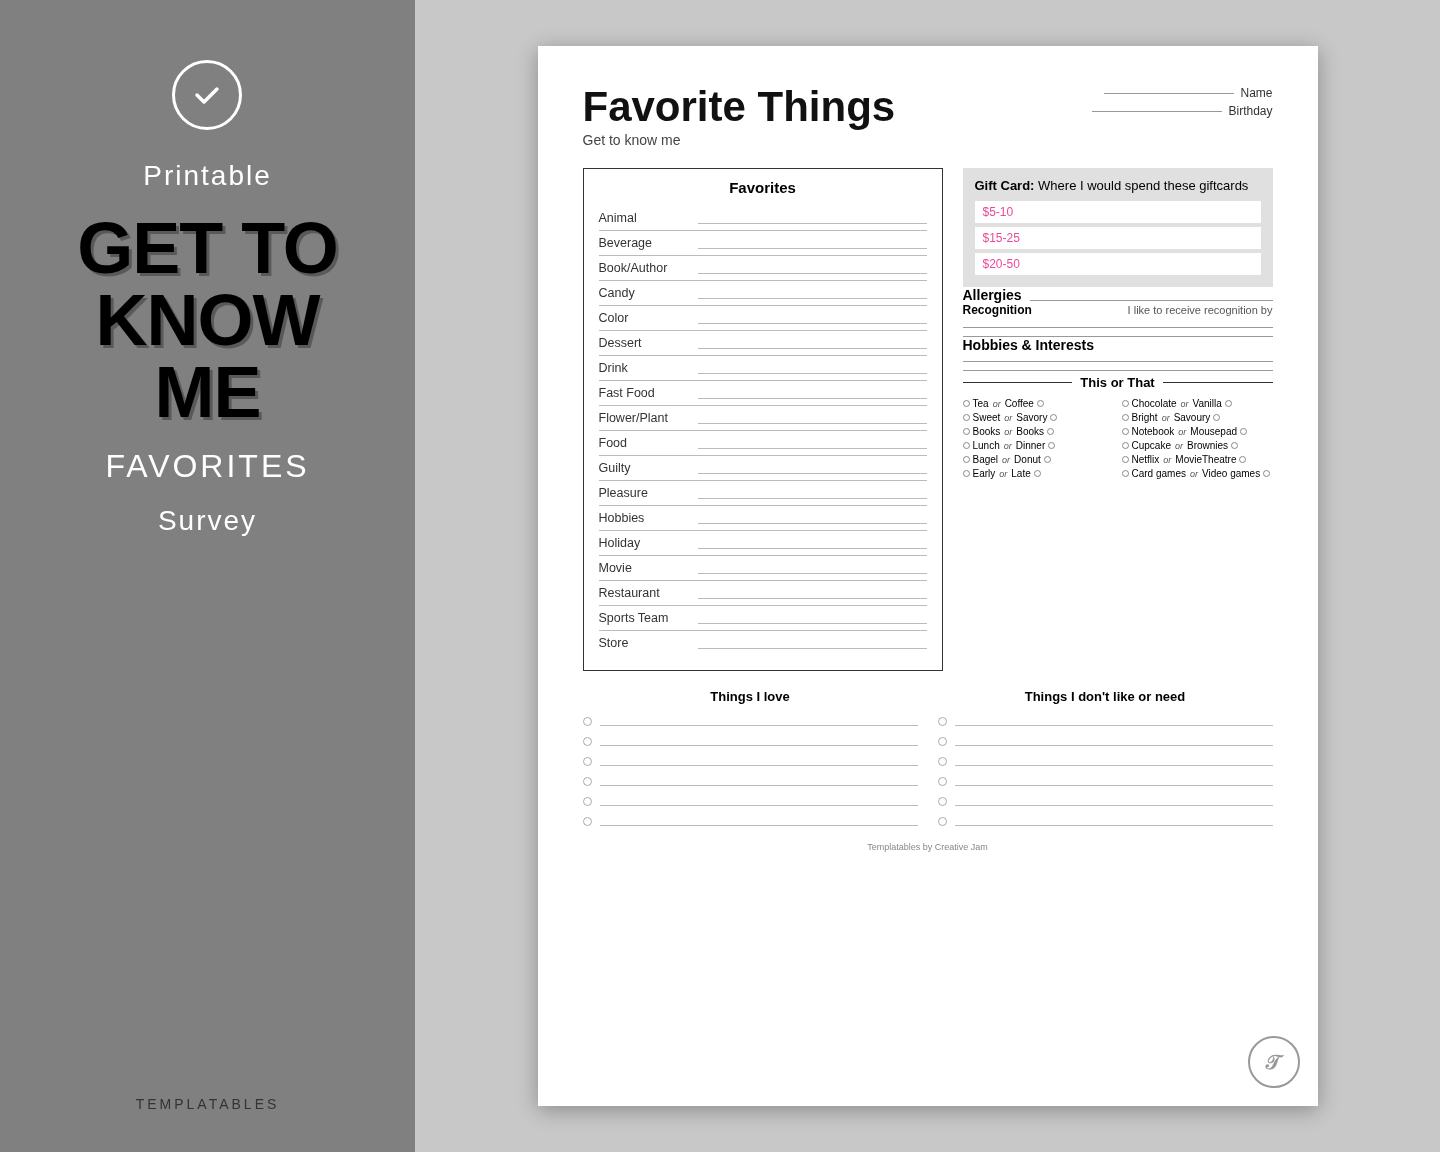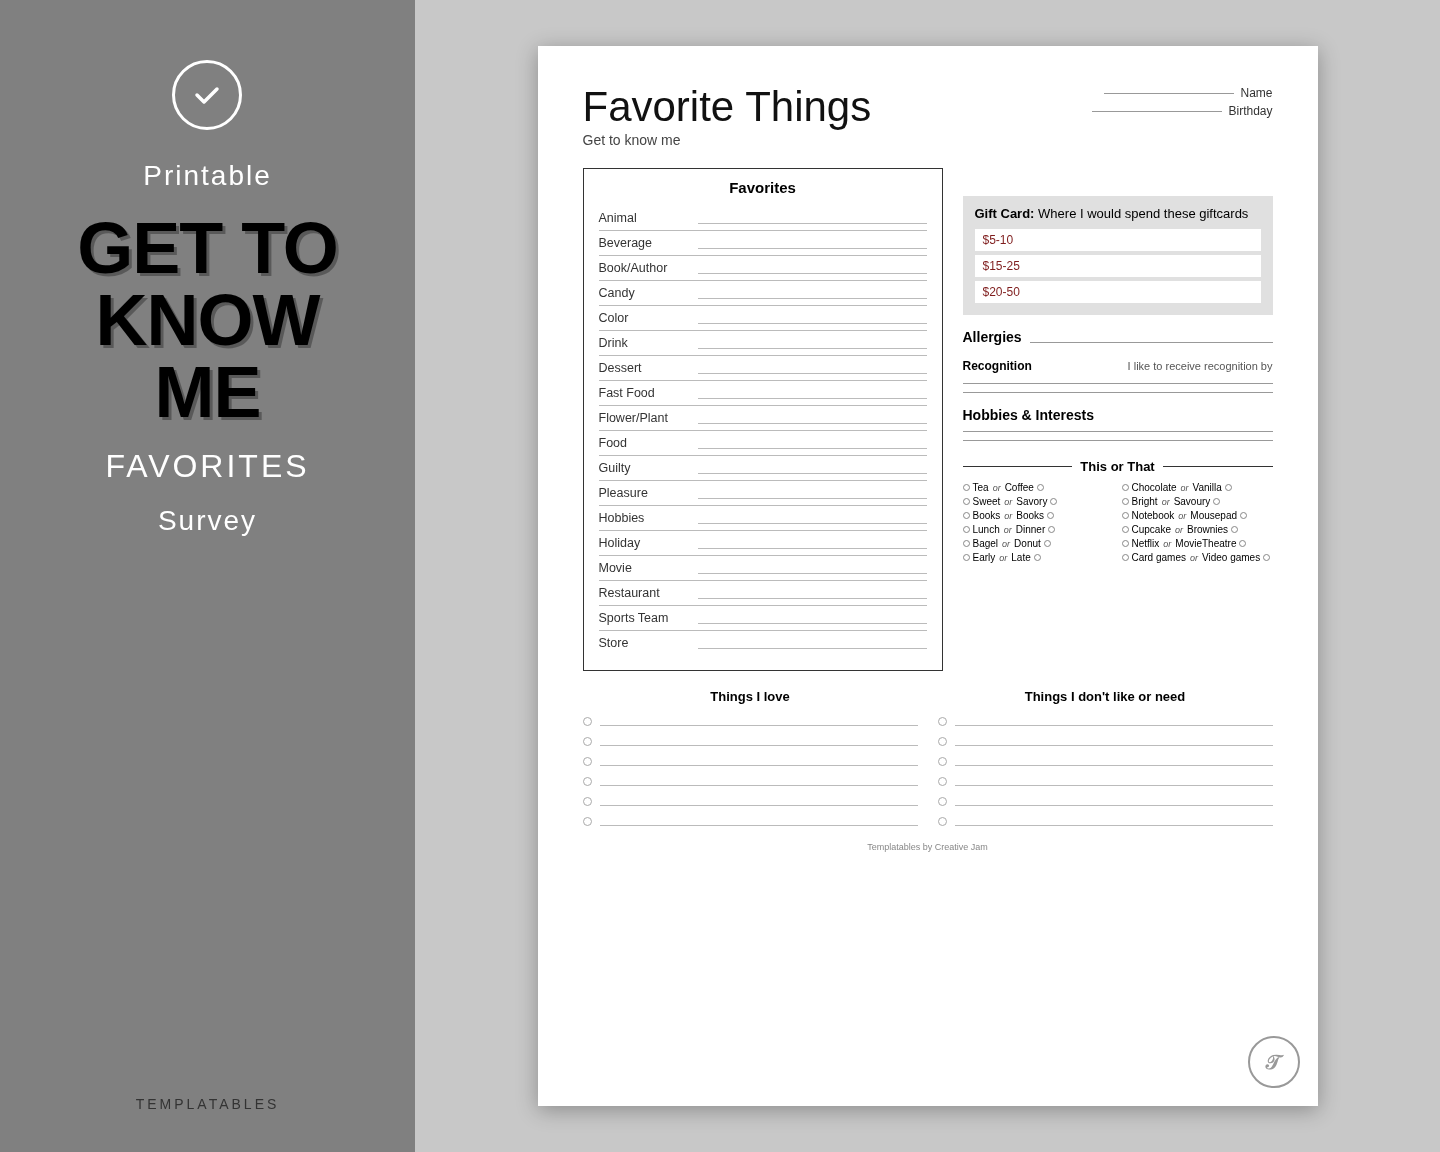--- a/index.html
+++ b/index.html
@@ -102,21 +102,21 @@
     
     .doc-header {
       display: flex;
       justify-content: space-between;
       align-items: flex-start;
       margin-bottom: 20px;
     }
     .doc-title-block {}
     .doc-title {
       font-size: 42px;
-      font-weight: 400;
+      font-weight: 700;
       color: #111;
       line-height: 1;
     }
     .doc-subtitle {
       font-size: 14px;
       color: #444;
       margin-top: 4px;
     }
     .doc-name-block {
       text-align: right;
@@ -176,22 +176,20 @@
       border-bottom: 1px solid #bbb;
       margin-left: 4px;
       height: 12px;
     }
 
     
     .col-right {
       width: 310px;
       display: flex;
       flex-direction: column;
-      gap: 14px;
-      margin-top: 28px;
     }
 
     
     .gift-card-section {
       background: #e0e0e0;
       padding: 10px 12px 12px;
     }
     .gift-card-title {
       font-size: 13px;
       margin-bottom: 8px;
@@ -201,21 +199,21 @@
     }
     .gift-options {
       display: flex;
       flex-direction: column;
       gap: 4px;
     }
     .gift-option {
       background: white;
       padding: 4px 8px;
       font-size: 12px;
-      color: #7f1d1d;
+      color: #ec4899;
     }
 
     
     .allergies-section {
       display: flex;
       align-items: center;
       gap: 8px;
     }
     .allergies-label {
       font-weight: bold;
@@ -437,25 +435,25 @@
             </li>
             <li>
               <span class="fav-label">Candy</span>
               <span class="fav-line"></span>
             </li>
             <li>
               <span class="fav-label">Color</span>
               <span class="fav-line"></span>
             </li>
             <li>
+              <span class="fav-label">Dessert</span>
+              <span class="fav-line"></span>
+            </li>
+            <li>
               <span class="fav-label">Drink</span>
-              <span class="fav-line"></span>
-            </li>
-            <li>
-              <span class="fav-label">Dessert</span>
               <span class="fav-line"></span>
             </li>
             <li>
               <span class="fav-label">Fast Food</span>
               <span class="fav-line"></span>
             </li>
             <li>
               <span class="fav-label">Flower/Plant</span>
               <span class="fav-line"></span>
             </li>

